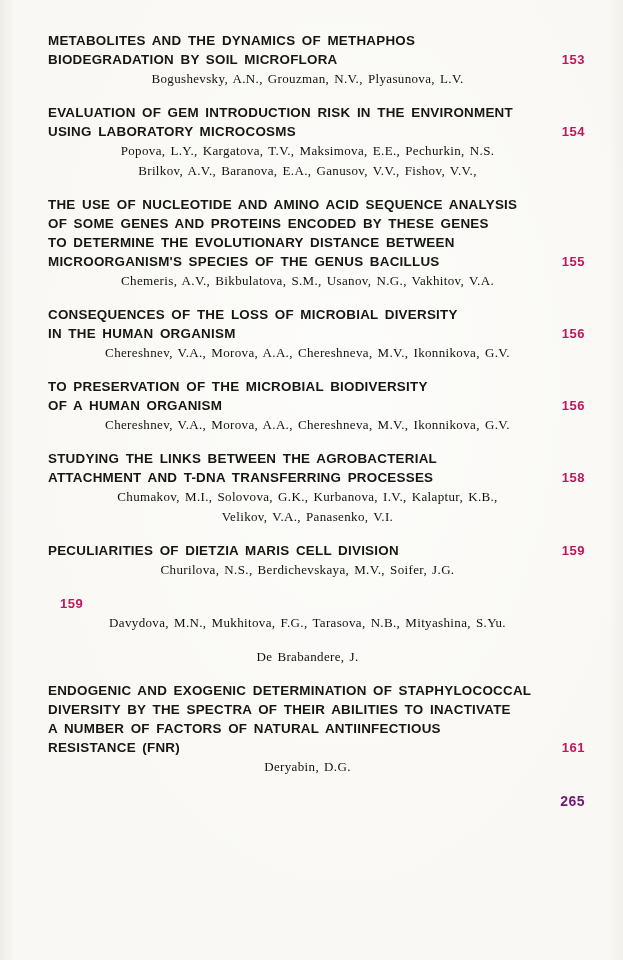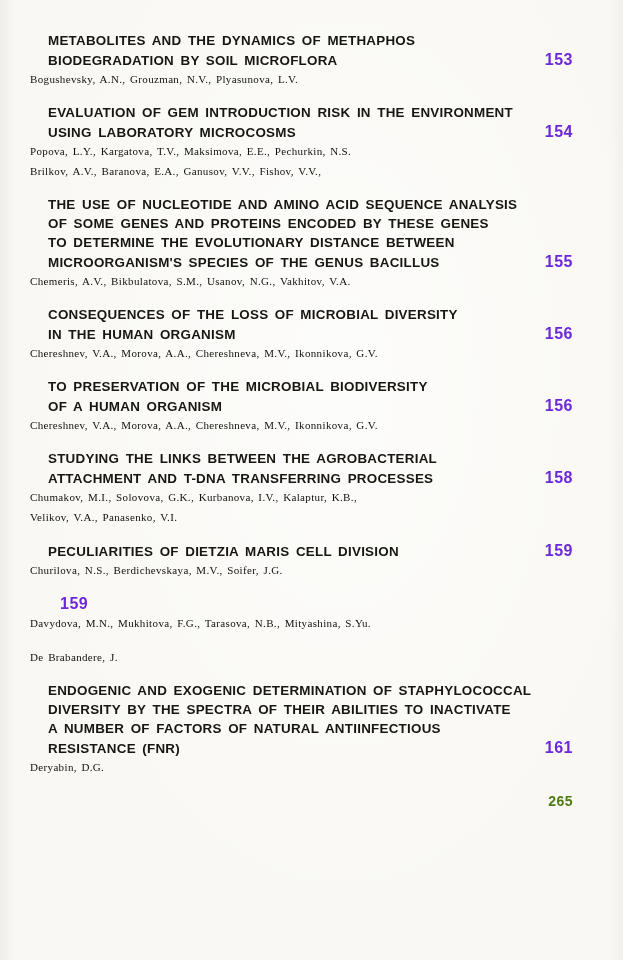--- a/index.html
+++ b/index.html
@@ -14,21 +14,21 @@
       radial-gradient(ellipse at 55% 40%, rgba(255,255,255,0.6), rgba(0,0,0,0) 70%),
       linear-gradient(90deg, #efede8 0px, #f9f8f4 14px, #f9f8f4 609px, #f2f0eb 623px);
     background-color: #f9f8f4;
     color: #15130f;
     font-family: "Liberation Sans", sans-serif;
   }
   .page {
     box-sizing: border-box;
     width: 623px;
     height: 960px;
-    padding: 31px 50px 0 30px;
+    padding: 31px 38px 0 30px;
     position: relative;
   }
   .entry {
     margin-bottom: 14px;
   }
   .title-block {
     padding-left: 18px;
   }
   .title-line {
     display: flex;
@@ -44,43 +44,44 @@
     letter-spacing: 0.25px;
     word-spacing: 2.5px;
     white-space: nowrap;
     color: #181610;
   }
   .page-ref {
     flex: none;
     padding-left: 12px;
     font-family: "Liberation Sans", sans-serif;
     font-weight: 700;
-    font-size: 16px;
+    font-size: 13px;
     letter-spacing: 0.5px;
-    color: #6d28d9;
+    color: #be185d;
   }
   .author-line {
     font-family: "Liberation Serif", serif;
-    font-size: 11px;
+    font-size: 13px;
     font-weight: 400;
     line-height: 20px;
     height: 20px;
     letter-spacing: 0.35px;
     word-spacing: 1.5px;
     white-space: nowrap;
     color: #13110d;
+    text-align: center;
   }
   .footer {
     margin-top: 16px;
     text-align: right;
     font-family: "Liberation Sans", sans-serif;
     font-weight: 700;
     font-size: 14px;
     letter-spacing: 0.5px;
-    color: #4d7c0f;
+    color: #701a75;
   }
 </style>
 </head>
 <body>
 
 <div class="page">
   <div>
   <div class="entry">
     <div class="title-block">
           <div class="title-line">

